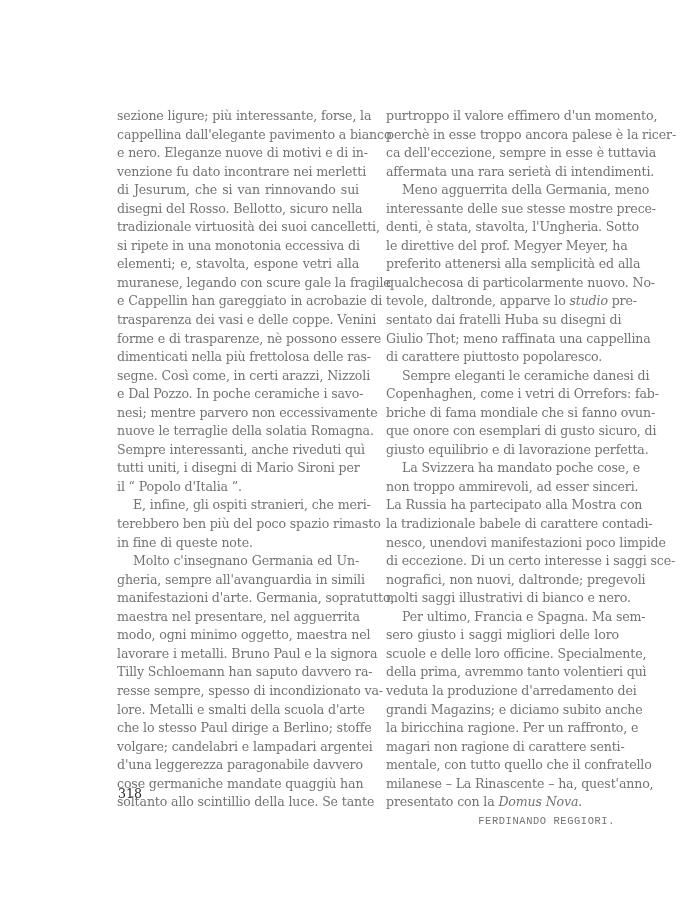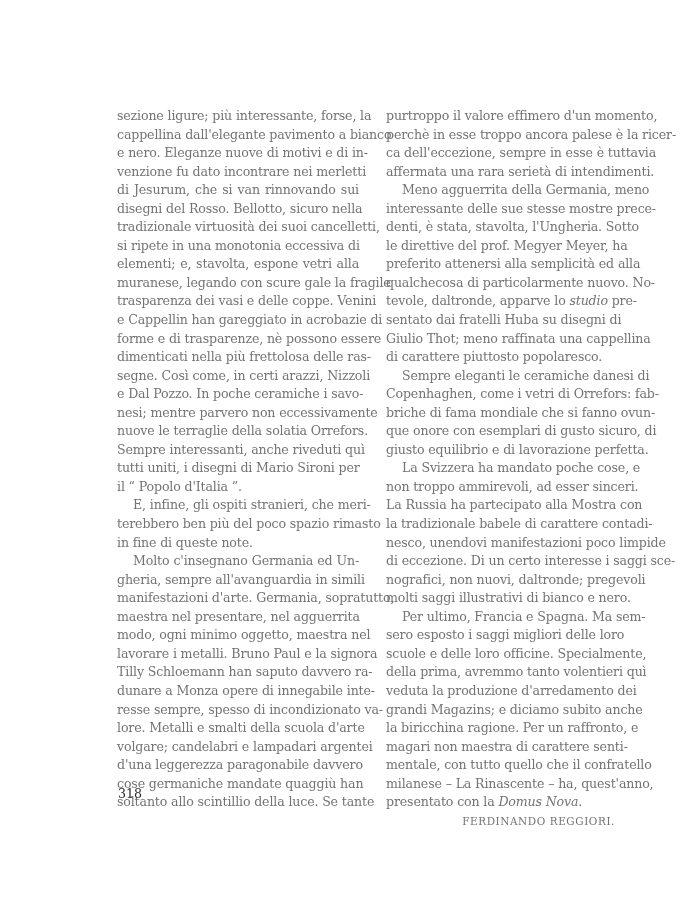--- a/index.html
+++ b/index.html
@@ -14,21 +14,21 @@
   }
   .col-left { left: 117px; width: 242px; }
   .col-right { left: 386px; width: 233px; }
   .line {
     display: block; height: 18.55px; line-height: 18.55px;
     white-space: nowrap; text-align: justify; text-align-last: justify;
     overflow: visible;
   }
   .line.last { text-align-last: left; }
   .line.indent { padding-left: 16px; }
-  .line.right { text-align: right; text-align-last: right; }
+  .line.right { text-align: right; text-align-last: right; font-family: Liberation Mono, monospace; }
   .sig { font-size: 10.4px; letter-spacing: 0.6px; padding-right: 4px; }
   .folio {
     position: absolute; left: 118px; top: 786px;
     font-family: "DejaVu Serif", serif; font-size: 12.6px; color: #2a2a2a;
   }
   em { font-style: italic; }
 </style>
 </head>
 <body>
 
@@ -37,44 +37,44 @@
       <span class="line">sezione ligure; più interessante, forse, la</span>
       <span class="line">cappellina dall'elegante pavimento a bianco</span>
       <span class="line">e nero. Eleganze nuove di motivi e di in-</span>
       <span class="line">venzione fu dato incontrare nei merletti</span>
       <span class="line">di Jesurum, che si van rinnovando sui</span>
       <span class="line">disegni del Rosso. Bellotto, sicuro nella</span>
       <span class="line">tradizionale virtuosità dei suoi cancelletti,</span>
       <span class="line">si ripete in una monotonia eccessiva di</span>
       <span class="line">elementi; e, stavolta, espone vetri alla</span>
       <span class="line">muranese, legando con scure gale la fragile</span>
+      <span class="line">e Cappellin han gareggiato in acrobazie di</span>
       <span class="line">trasparenza dei vasi e delle coppe. Venini</span>
-      <span class="line">e Cappellin han gareggiato in acrobazie di</span>
       <span class="line">forme e di trasparenze, nè possono essere</span>
       <span class="line">dimenticati nella più frettolosa delle ras-</span>
       <span class="line">segne. Così come, in certi arazzi, Nizzoli</span>
       <span class="line">e Dal Pozzo. In poche ceramiche i savo-</span>
       <span class="line">nesi; mentre parvero non eccessivamente</span>
-      <span class="line">nuove le terraglie della solatia Orrefors.</span>
+      <span class="line">nuove le terraglie della solatia Romagna.</span>
       <span class="line">Sempre interessanti, anche riveduti quì</span>
       <span class="line">tutti uniti, i disegni di Mario Sironi per</span>
       <span class="line last">il “ Popolo d'Italia ”.</span>
       <span class="line indent">E, infine, gli ospiti stranieri, che meri-</span>
       <span class="line">terebbero ben più del poco spazio rimasto</span>
       <span class="line last">in fine di queste note.</span>
       <span class="line indent">Molto c'insegnano Germania ed Un-</span>
       <span class="line">gheria, sempre all'avanguardia in simili</span>
       <span class="line">manifestazioni d'arte. Germania, sopratutto,</span>
       <span class="line">maestra nel presentare, nel agguerrita</span>
       <span class="line">modo, ogni minimo oggetto, maestra nel</span>
       <span class="line">lavorare i metalli. Bruno Paul e la signora</span>
       <span class="line">Tilly Schloemann han saputo davvero ra-</span>
-      <span class="line">dunare a Monza opere di innegabile inte-</span>
       <span class="line">resse sempre, spesso di incondizionato va-</span>
       <span class="line">lore. Metalli e smalti della scuola d'arte</span>
+      <span class="line">che lo stesso Paul dirige a Berlino; stoffe</span>
       <span class="line">volgare; candelabri e lampadari argentei</span>
       <span class="line">d'una leggerezza paragonabile davvero</span>
       <span class="line">cose germaniche mandate quaggiù han</span>
       <span class="line">soltanto allo scintillio della luce. Se tante</span>
     </div>
   <div class="col col-right" id="col-right">
       <span class="line">purtroppo il valore effimero d'un momento,</span>
       <span class="line">perchè in esse troppo ancora palese è la ricer-</span>
       <span class="line">ca dell'eccezione, sempre in esse è tuttavia</span>
       <span class="line last">affermata una rara serietà di intendimenti.</span>
@@ -95,26 +95,26 @@
       <span class="line last">giusto equilibrio e di lavorazione perfetta.</span>
       <span class="line indent">La Svizzera ha mandato poche cose, e</span>
       <span class="line">non troppo ammirevoli, ad esser sinceri.</span>
       <span class="line">La Russia ha partecipato alla Mostra con</span>
       <span class="line">la tradizionale babele di carattere contadi-</span>
       <span class="line">nesco, unendovi manifestazioni poco limpide</span>
       <span class="line">di eccezione. Di un certo interesse i saggi sce-</span>
       <span class="line">nografici, non nuovi, daltronde; pregevoli</span>
       <span class="line last">molti saggi illustrativi di bianco e nero.</span>
       <span class="line indent">Per ultimo, Francia e Spagna. Ma sem-</span>
-      <span class="line">sero esposto i saggi migliori delle loro</span>
+      <span class="line">sero giusto i saggi migliori delle loro</span>
       <span class="line">scuole e delle loro officine. Specialmente,</span>
       <span class="line">della prima, avremmo tanto volentieri quì</span>
       <span class="line">veduta la produzione d'arredamento dei</span>
       <span class="line">grandi Magazins; e diciamo subito anche</span>
       <span class="line">la biricchina ragione. Per un raffronto, e</span>
-      <span class="line">magari non maestra di carattere senti-</span>
+      <span class="line">magari non ragione di carattere senti-</span>
       <span class="line">mentale, con tutto quello che il confratello</span>
       <span class="line">milanese – La Rinascente – ha, quest'anno,</span>
       <span class="line last">presentato con la <em>Domus Nova</em>.</span>
       <span class="line right sig">FERDINANDO REGGIORI.</span>
     </div>
   <div class="folio">318</div>
 </div>
 
 </body></html>

